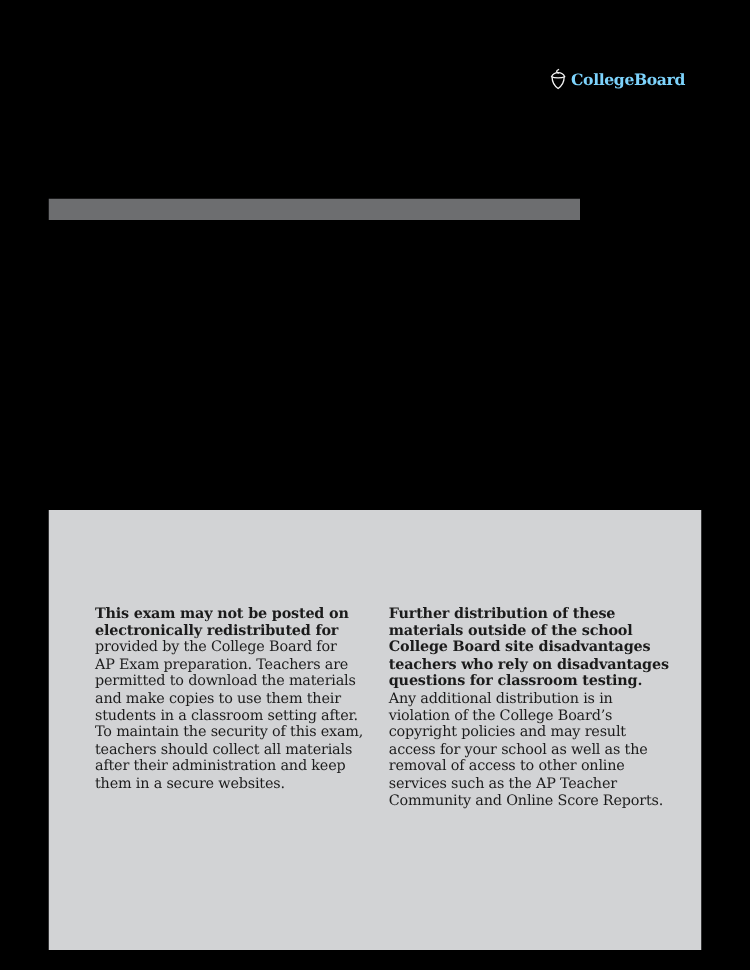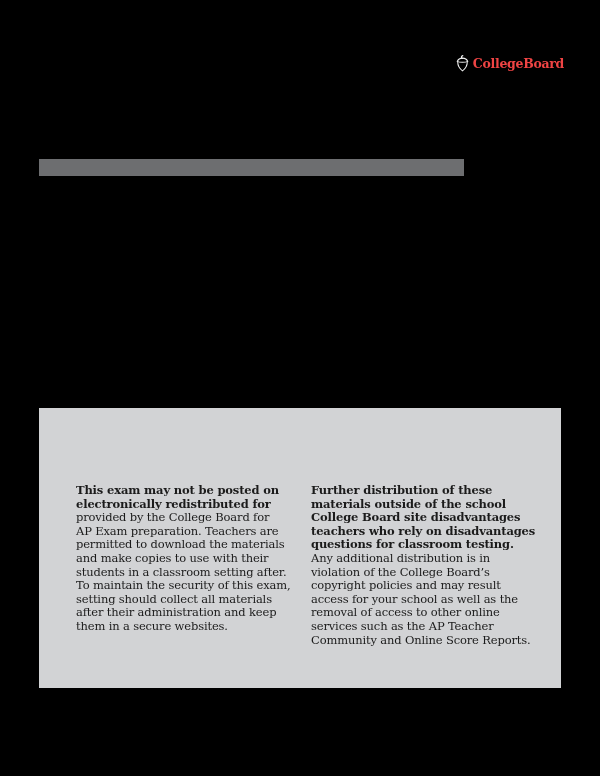--- a/index.html
+++ b/index.html
@@ -13,26 +13,26 @@
     height: 776px;
     background: #000000;
     overflow: hidden;
     font-family: "DejaVu Serif", serif;
   }
 
   
   .logo {
     position: absolute;
     top: 53px;
-    right: 36px;
+    right: 52px;
     height: 20px;
     display: flex;
     align-items: center;
     gap: 3px;
-    color: #ef4444;
+    color: #7dd3fc;
   }
   .logo .acorn {
     width: 15px;
     height: 19px;
     display: block;
   }
   .logo .logo-text {
     font-size: 12.5px;
     font-weight: bold;
     letter-spacing: -0.3px;
@@ -48,21 +48,21 @@
     height: 17px;
     background: #6d6e70;
   }
 
   
   .notice-box {
     position: absolute;
     left: 39px;
     top: 408px;
     width: 522px;
-    height: 280px;
+    height: 352px;
     background: #d2d3d5;
   }
   .notice-col {
     position: absolute;
     top: 76px;
     color: #1b1b1b;
     font-size: 11.5px;
     line-height: 13.6px;
     letter-spacing: -0.15px;
   }
@@ -93,24 +93,24 @@
 
   <div class="title-bar"></div>
 
   <div class="notice-box">
     <div class="notice-col left">
         <div class="notice-line"><span class="bold">This exam may not be posted on</span></div>
         <div class="notice-line"><span class="bold">electronically redistributed for</span></div>
         <div class="notice-line"><span>provided by the College Board for</span></div>
         <div class="notice-line"><span>AP Exam preparation. Teachers are</span></div>
         <div class="notice-line"><span>permitted to download the materials</span></div>
-        <div class="notice-line"><span>and make copies to use with their</span></div>
+        <div class="notice-line"><span>and make copies to use them their</span></div>
         <div class="notice-line"><span>students in a classroom setting after.</span></div>
         <div class="notice-line"><span>To maintain the security of this exam,</span></div>
-        <div class="notice-line"><span>setting should collect all materials</span></div>
+        <div class="notice-line"><span>teachers should collect all materials</span></div>
         <div class="notice-line"><span>after their administration and keep</span></div>
         <div class="notice-line"><span>them in a secure websites.</span></div>
       </div>
     <div class="notice-col right">
         <div class="notice-line"><span class="bold">Further distribution of these</span></div>
         <div class="notice-line"><span class="bold">materials outside of the school</span></div>
         <div class="notice-line"><span class="bold">College Board site disadvantages</span></div>
         <div class="notice-line"><span class="bold">teachers who rely on disadvantages</span></div>
         <div class="notice-line"><span class="bold">questions for classroom testing.</span></div>
         <div class="notice-line"><span>Any additional distribution is in</span></div>

